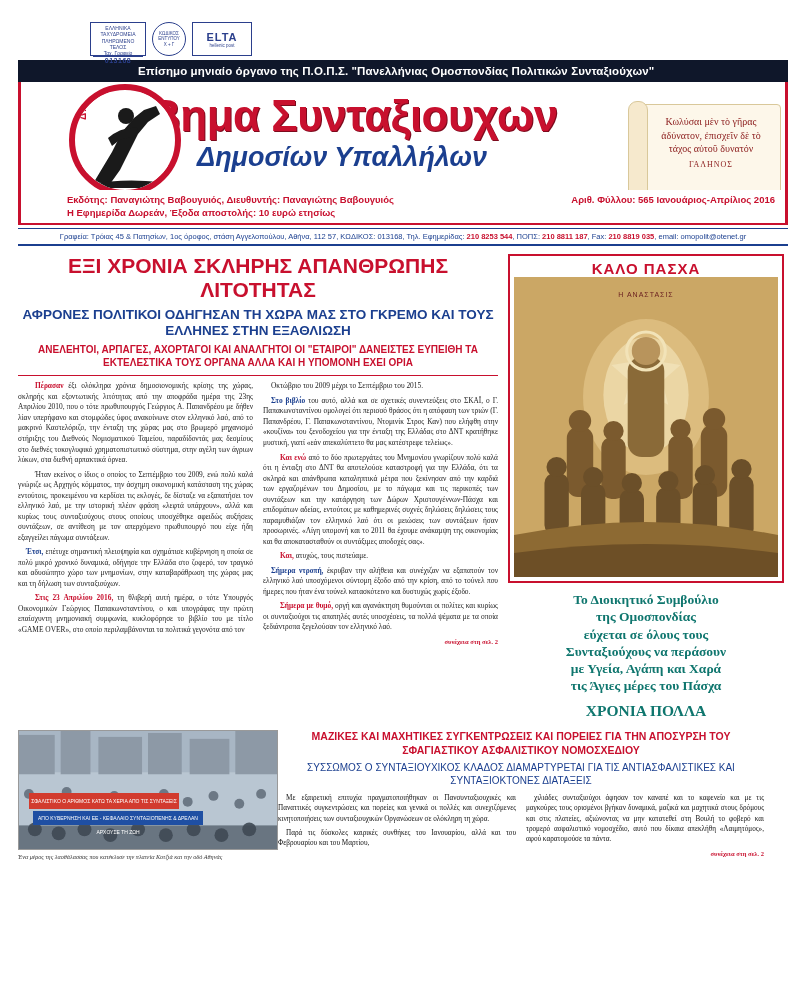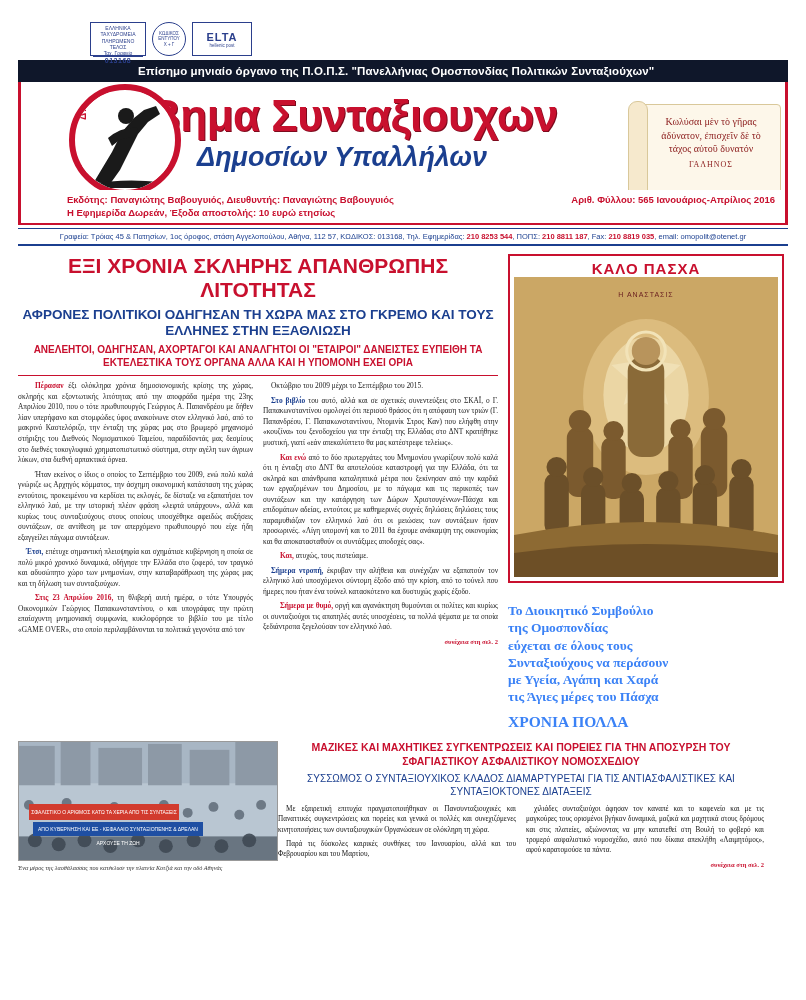--- a/index.html
+++ b/index.html
@@ -188,21 +188,21 @@
     width: 100%; height: 300px;
     background: linear-gradient(#c8a24a 0%, #d9b871 35%, #b8904a 70%, #8d6a33 100%);
     position: relative; overflow: hidden;
   }
   .icon-caption {
     position:absolute; left:50%; top:14px; transform:translateX(-50%);
     color:#6b2020; font-size:7px; letter-spacing:1px;
   }
 
   .wish {
-    margin-top: 19px; text-align: left; color: #3b82f6;
+    margin-top: 8px; text-align: center; color: #0f766e;
     font-weight: bold; font-size: 13.5px; line-height: 1.28;
     font-family: "Liberation Serif", serif;
   }
   .wish .big { font-size: 15.5px; display:block; margin-top:6px; }
   .cont { text-align: right; font-size: 6.5px; color: #c8102e; margin-top: 4px; font-weight:bold;}
 
   
   .bottom { display: flex; margin-top: 10px; }
   .photo-box { width: 260px; }
   .photo {
@@ -292,21 +292,21 @@
     <div class="contact">
       <span>Γραφεία: Τρόιας 45 &amp; Πατησίων, 1ος όροφος, στάση Αγγελοπούλου, Αθήνα, 112 57, ΚΩΔΙΚΟΣ: 013168, Τηλ. Εφημερίδας: </span><b>210 8253 544</b><span>, ΠΟΠΣ: </span><b>210 8811 187</b><span>, Fax: </span><b>210 8819 035</b><span>, email: </span><span>omopolit@otenet.gr</span>
     </div>
   </div>
 
   <div class="body-wrap">
 
     <div class="left-col">
       <div class="headline1">ΕΞΙ ΧΡΟΝΙΑ ΣΚΛΗΡΗΣ ΑΠΑΝΘΡΩΠΗΣ ΛΙΤΟΤΗΤΑΣ</div>
       <div class="headline2">ΑΦΡΟΝΕΣ ΠΟΛΙΤΙΚΟΙ ΟΔΗΓΗΣΑΝ ΤΗ ΧΩΡΑ ΜΑΣ ΣΤΟ ΓΚΡΕΜΟ ΚΑΙ ΤΟΥΣ ΕΛΛΗΝΕΣ ΣΤΗΝ ΕΞΑΘΛΙΩΣΗ</div>
-      <div class="headline3">ΑΝΕΛΕΗΤΟΙ, ΟΔΗΓΗΣΑΝ, ΑΧΟΡΤΑΓΟΙ ΚΑΙ ΑΝΑΛΓΗΤΟΙ ΟΙ "ΕΤΑΙΡΟΙ" ΔΑΝΕΙΣΤΕΣ ΕΥΠΕΙΘΗ ΤΑ ΕΚΤΕΛΕΣΤΙΚΑ ΤΟΥΣ ΟΡΓΑΝΑ ΑΛΛΑ ΚΑΙ Η ΥΠΟΜΟΝΗ ΕΧΕΙ ΟΡΙΑ</div>
+      <div class="headline3">ΑΝΕΛΕΗΤΟΙ, ΑΡΠΑΓΕΣ, ΑΧΟΡΤΑΓΟΙ ΚΑΙ ΑΝΑΛΓΗΤΟΙ ΟΙ "ΕΤΑΙΡΟΙ" ΔΑΝΕΙΣΤΕΣ ΕΥΠΕΙΘΗ ΤΑ ΕΚΤΕΛΕΣΤΙΚΑ ΤΟΥΣ ΟΡΓΑΝΑ ΑΛΛΑ ΚΑΙ Η ΥΠΟΜΟΝΗ ΕΧΕΙ ΟΡΙΑ</div>
       <div class="rule-thin"></div>
 
       <div class="cols2">
         <div class="col">
           <p><span class="lead">Πέρασαν</span><span> έξι ολόκληρα χρόνια δημοσιονομικής κρίσης της χώρας, σκληρής και εξοντωτικής λιτότητας από την αποφράδα ημέρα της 23ης Απριλίου 2010, που ο τότε πρωθυπουργός Γεώργιος Α. Παπανδρέου με δήθεν λίαν υπερήφανο και στομφώδες ύφος ανακοίνωνε στον ελληνικό λαό, από το μακρινό Καστελόριζο, την ένταξη της χώρας μας στο βρωμερό μηχανισμό στήριξης του Διεθνούς Νομισματικού Ταμείου, παραδίδοντάς μας δεσμίους στο διεθνές τοκογλυφικό χρηματοπιστωτικό σύστημα, στην αγέλη των άγριων λύκων, στα διεθνή αρπακτικά όρνεα.</span></p>
           <p><span class="lead"></span><span>Ήταν εκείνος ο ίδιος ο οποίος το Σεπτέμβριο του 2009, ενώ πολύ καλά γνώριζε ως Αρχηγός κόμματος, την άσχημη οικονομική κατάσταση της χώρας εντούτοις, προκειμένου να κερδίσει τις εκλογές, δε δίσταζε να εξαπατήσει τον ελληνικό λαό, με την ιστορική πλέον φράση «λεφτά υπάρχουν», αλλά και κυρίως τους συνταξιούχους στους οποίους υποσχέθηκε αφειδώς αυξήσεις συντάξεων, σε αντίθεση με τον απερχόμενο πρωθυπουργό που είχε ήδη εξαγγείλει πάγωμα συντάξεων.</span></p>
           <p><span class="blue">Έτσι,</span><span> επέτυχε σημαντική πλειοψηφία και σχημάτισε κυβέρνηση η οποία σε πολύ μικρό χρονικό δυναμικά, οδήγησε την Ελλάδα στο ζοφερό, τον τραγικό και αδυσώπητο χώρο των μνημονίων, στην καταβαράθρωση της χώρας μας και τη δήλωση των συνταξιούχων.</span></p>
           <p><span class="lead">Στις 23 Απριλίου 2016,</span><span> τη θλιβερή αυτή ημέρα, ο τότε Υπουργός Οικονομικών Γεώργιος Παπακωνσταντίνου, ο και υπογράφας την πρώτη επαίσχυντη μνημονιακή συμφωνία, κυκλοφόρησε το βιβλίο του με τίτλο «GAME OVER», στο οποίο περιλαμβάνονται τα πολιτικά γεγονότα από τον</span></p>
         </div>
         <div class="col">

